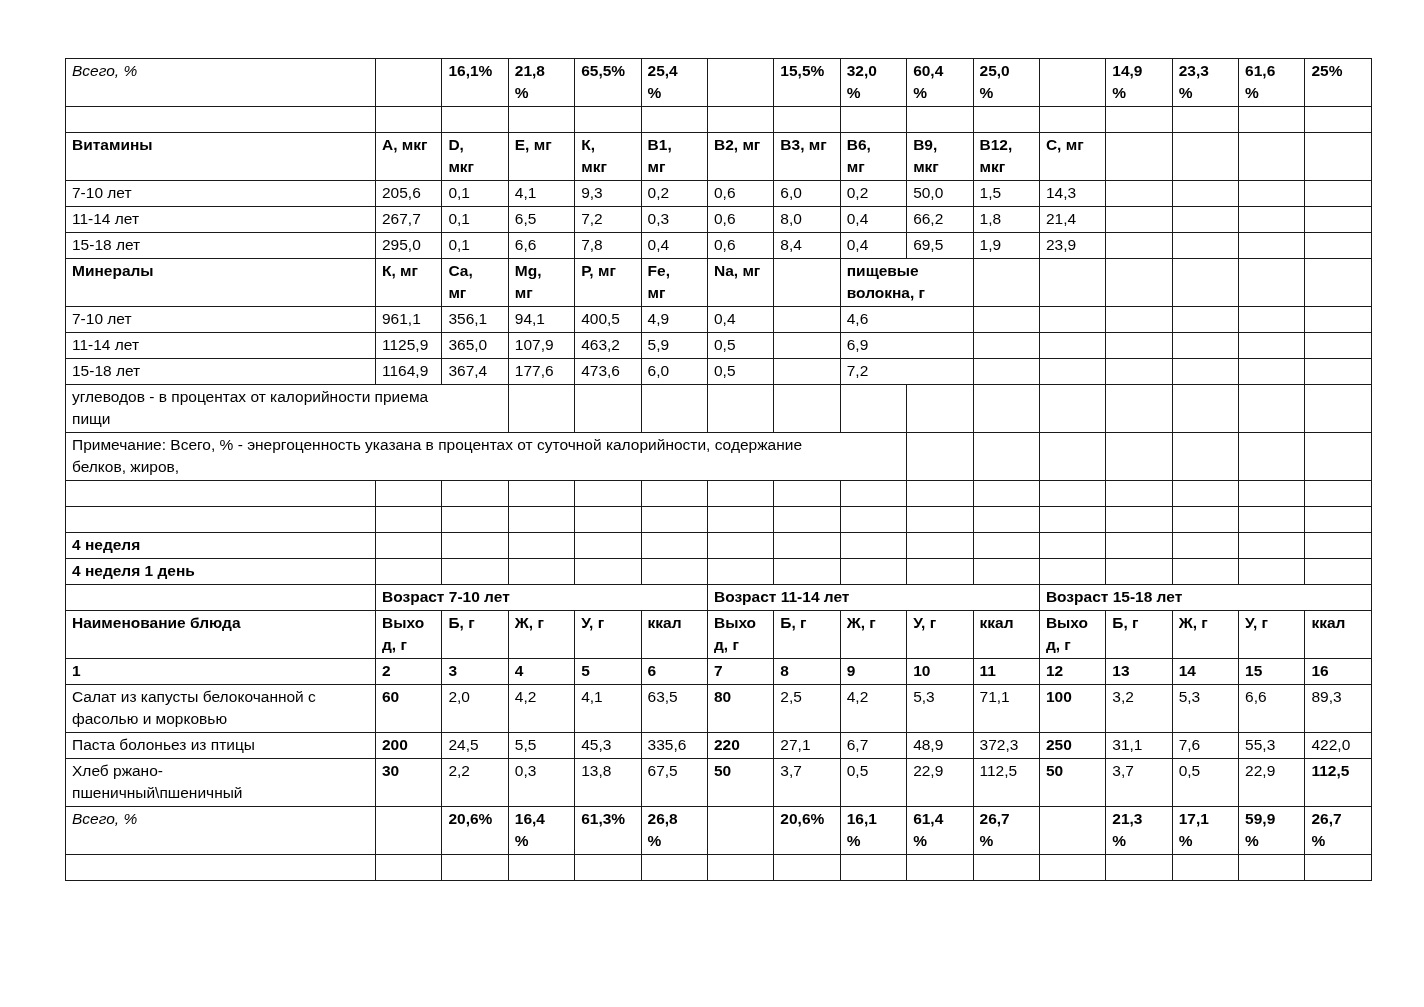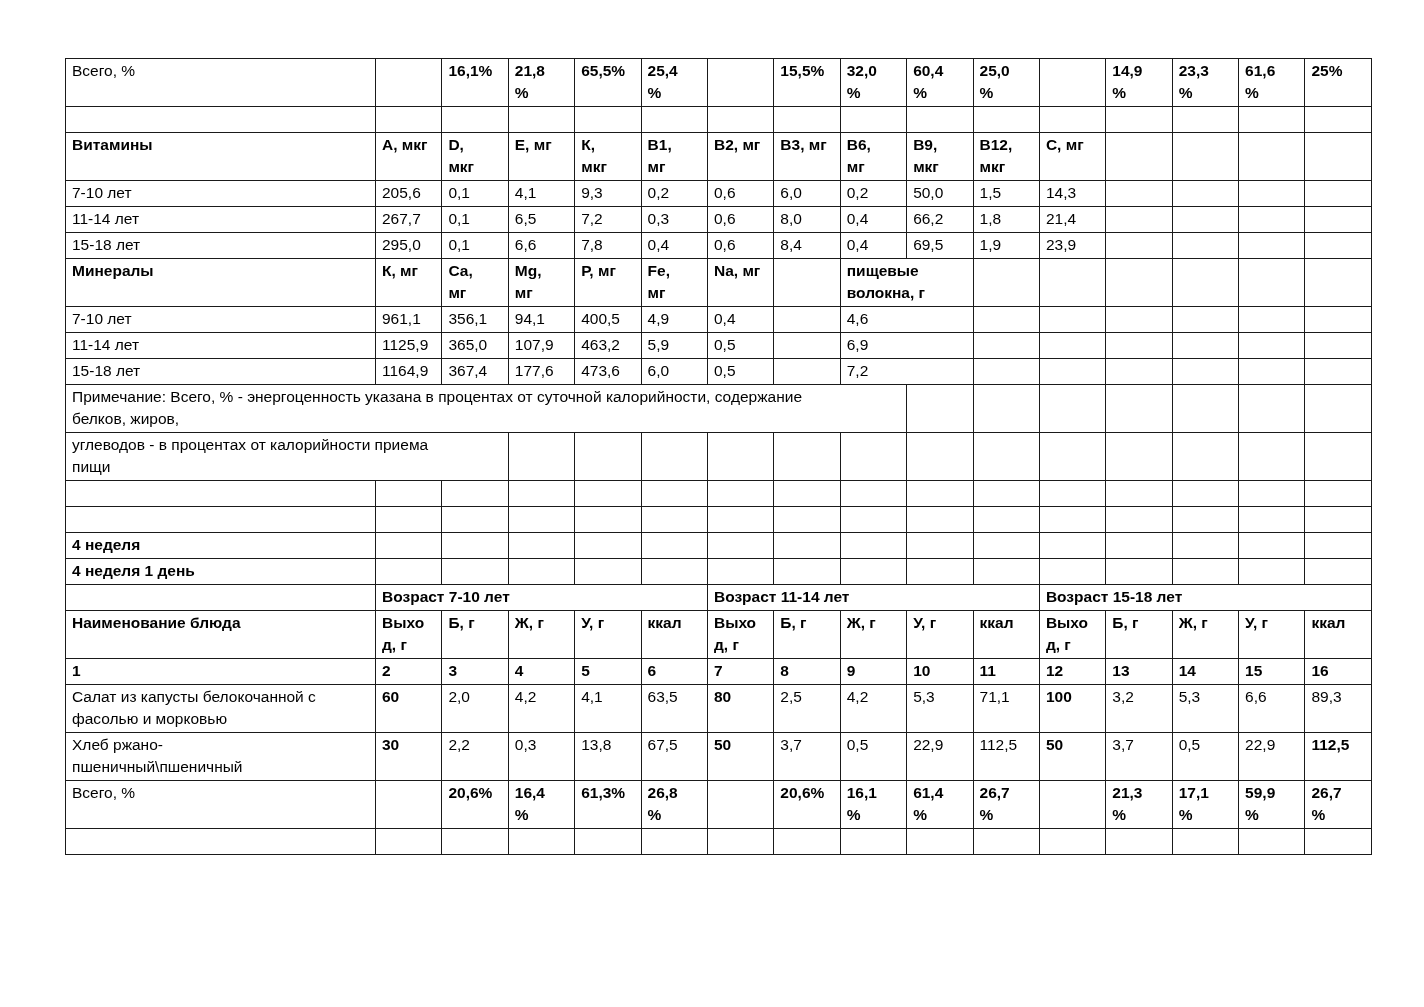--- a/index.html
+++ b/index.html
@@ -30,21 +30,21 @@
     vertical-align: top;
     padding: 1px 4px 2px 6px;
     font-size: 15.5px;
     line-height: 1.42;
     height: 22px;
     white-space: pre-line;
     overflow-wrap: break-word;
     word-wrap: break-word;
   }
   td.b { font-weight: bold; }
-  td.i { }
+  td.i { font-style: italic; }
 </style>
 </head>
 <body>
 
 <div class="page">
   <table class="doc-table">
     <colgroup>
       <col class="label-col">
       <col class="val-col">
         <col class="val-col">
@@ -251,39 +251,39 @@
           <td></td>
           <td colspan="2">7,2</td>
           <td></td>
           <td></td>
           <td></td>
           <td></td>
           <td></td>
           <td></td>
         </tr>
         <tr>
+          <td colspan="3">углеводов - в процентах от калорийности приема
+пищи</td>
+          <td></td>
+          <td></td>
+          <td></td>
+          <td></td>
+          <td></td>
+          <td></td>
+          <td></td>
+          <td></td>
+          <td></td>
+          <td></td>
+          <td></td>
+          <td></td>
+          <td></td>
+        </tr>
+        <tr>
           <td colspan="9">Примечание: Всего, % - энергоценность указана в процентах от суточной калорийности, содержание
 белков, жиров,</td>
-          <td></td>
-          <td></td>
-          <td></td>
-          <td></td>
-          <td></td>
-          <td></td>
-          <td></td>
-        </tr>
-        <tr>
-          <td colspan="3">углеводов - в процентах от калорийности приема
-пищи</td>
-          <td></td>
-          <td></td>
-          <td></td>
-          <td></td>
-          <td></td>
-          <td></td>
           <td></td>
           <td></td>
           <td></td>
           <td></td>
           <td></td>
           <td></td>
           <td></td>
         </tr>
         <tr>
           <td></td>
@@ -415,20 +415,38 @@
           <td>4,2</td>
           <td>5,3</td>
           <td>71,1</td>
           <td class="b">100</td>
           <td>3,2</td>
           <td>5,3</td>
           <td>6,6</td>
           <td>89,3</td>
         </tr>
         <tr>
+          <td>Паста болоньез из птицы</td>
+          <td class="b">200</td>
+          <td>24,5</td>
+          <td>5,5</td>
+          <td>45,3</td>
+          <td>335,6</td>
+          <td class="b">220</td>
+          <td>27,1</td>
+          <td>6,7</td>
+          <td>48,9</td>
+          <td>372,3</td>
+          <td class="b">250</td>
+          <td>31,1</td>
+          <td>7,6</td>
+          <td>55,3</td>
+          <td>422,0</td>
+        </tr>
+        <tr>
           <td>Хлеб ржано-
 пшеничный\пшеничный</td>
           <td class="b">30</td>
           <td>2,2</td>
           <td>0,3</td>
           <td>13,8</td>
           <td>67,5</td>
           <td class="b">50</td>
           <td>3,7</td>
           <td>0,5</td>

